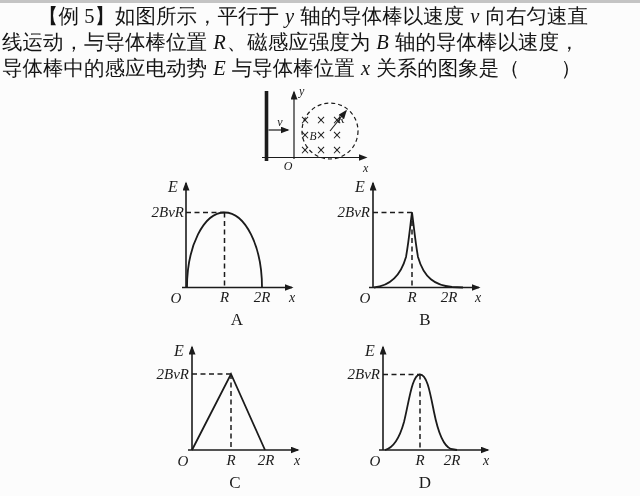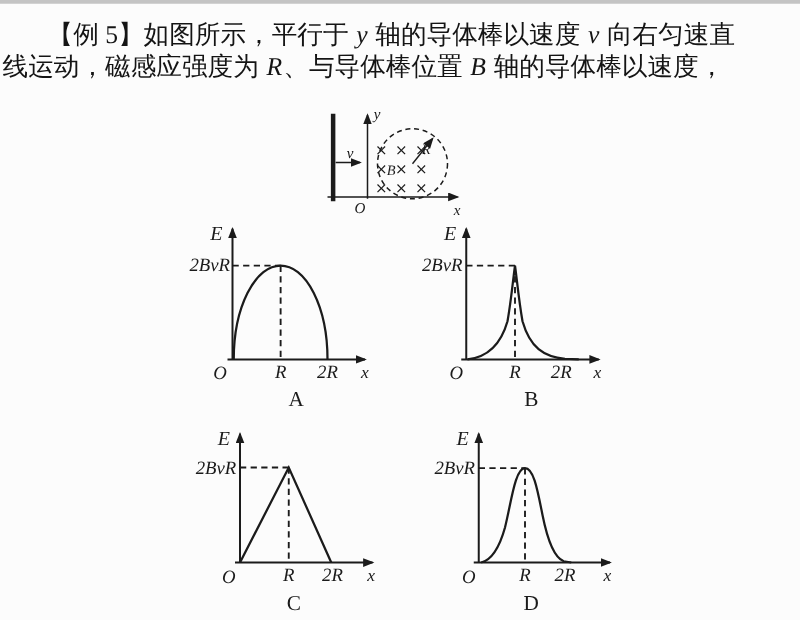--- a/index.html
+++ b/index.html
@@ -1,36 +1,37 @@
 <!DOCTYPE html>
 <html><head>
 <meta charset="utf-8">
 <style>
   html,body{margin:0;padding:0;}
   #page{position:relative;width:640px;height:496px;background:#fcfcfc;overflow:hidden;
         border-top:3px solid #c4c4c4;box-sizing:border-box;color:#161616;}
-  .problem{position:absolute;left:2px;top:12px;width:636px;
+  .problem{position:absolute;left:2px;top:0;width:636px;
            font-family:"Liberation Serif",serif;font-size:20.5px;line-height:26px;color:#141414;}
   .pline{white-space:nowrap;}
   .indent{padding-left:36px;}
   .var{font-family:"Liberation Serif",serif;font-style:italic;padding:0 1px;}
   svg{position:absolute;overflow:visible;}
   .stroke{stroke:#1b1b1b;fill:none;}
   .glabel{font-family:"Liberation Serif",serif;font-style:italic;fill:#1b1b1b;}
   .gopt{font-family:"Liberation Serif",serif;fill:#1b1b1b;}
   .cross{font-family:"DejaVu Sans",sans-serif;fill:#1b1b1b;font-size:12px;}
 </style>
 </head>
 <body>
 
 <div id="page">
 
   <div class="problem">
     <div class="pline indent"><span>【例 5】如图所示，平行于 </span><span class="var">y</span><span> 轴的导体棒以速度 </span><span class="var">v</span><span> 向右匀速直</span></div>
-    <div class="pline"><span>线运动，磁感应强度为 </span><span class="var">R</span><span>、与导体棒位置 </span><span class="var">B</span><span> 轴的导体棒以速度，</span></div>
+    <div class="pline"><span>线运动，与导体棒位置 </span><span class="var">R</span><span>、磁感应强度为 </span><span class="var">B</span><span> 轴的导体棒以速度，</span></div>
+    <div class="pline"><span>导体棒中的感应电动势 </span><span class="var">E</span><span> 与导体棒位置 </span><span class="var">x</span><span> 关系的图象是（　　）</span></div>
   </div>
 
   <svg width="150" height="95" style="left:240px;top:80px">
     <defs>
       <marker id="ah-i" markerUnits="userSpaceOnUse" markerWidth="10" markerHeight="8" refX="7.5" refY="3.5" orient="auto">
         <path d="M0,0 L9,3.5 L0,7 Z" fill="#1b1b1b"></path>
       </marker>
     </defs>
     <line class="stroke" x1="26.5" y1="8" x2="26.5" y2="78" stroke-width="3.6"></line>
     <line class="stroke" x1="54" y1="76" x2="54" y2="9" stroke-width="1.2" marker-end="url(#ah-i)"></line>

